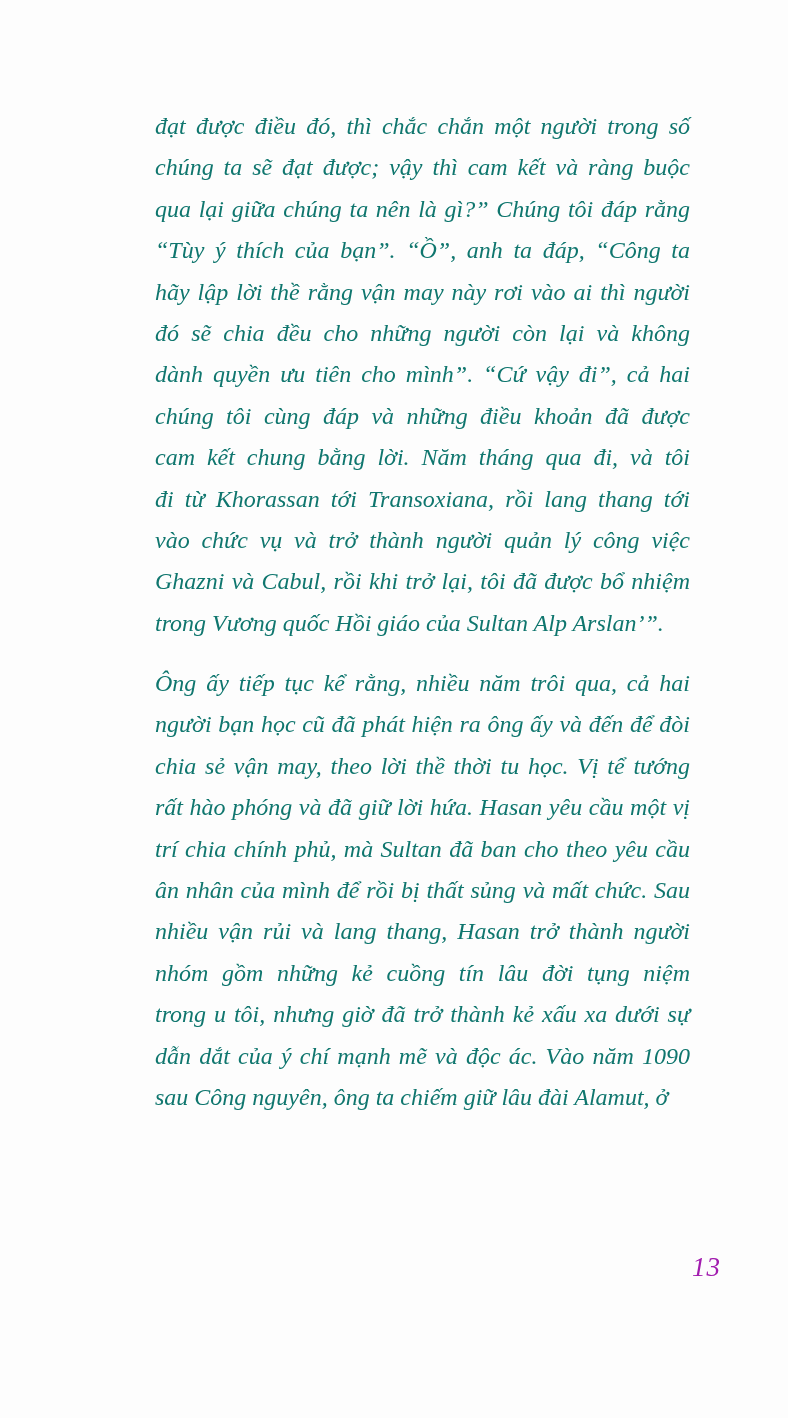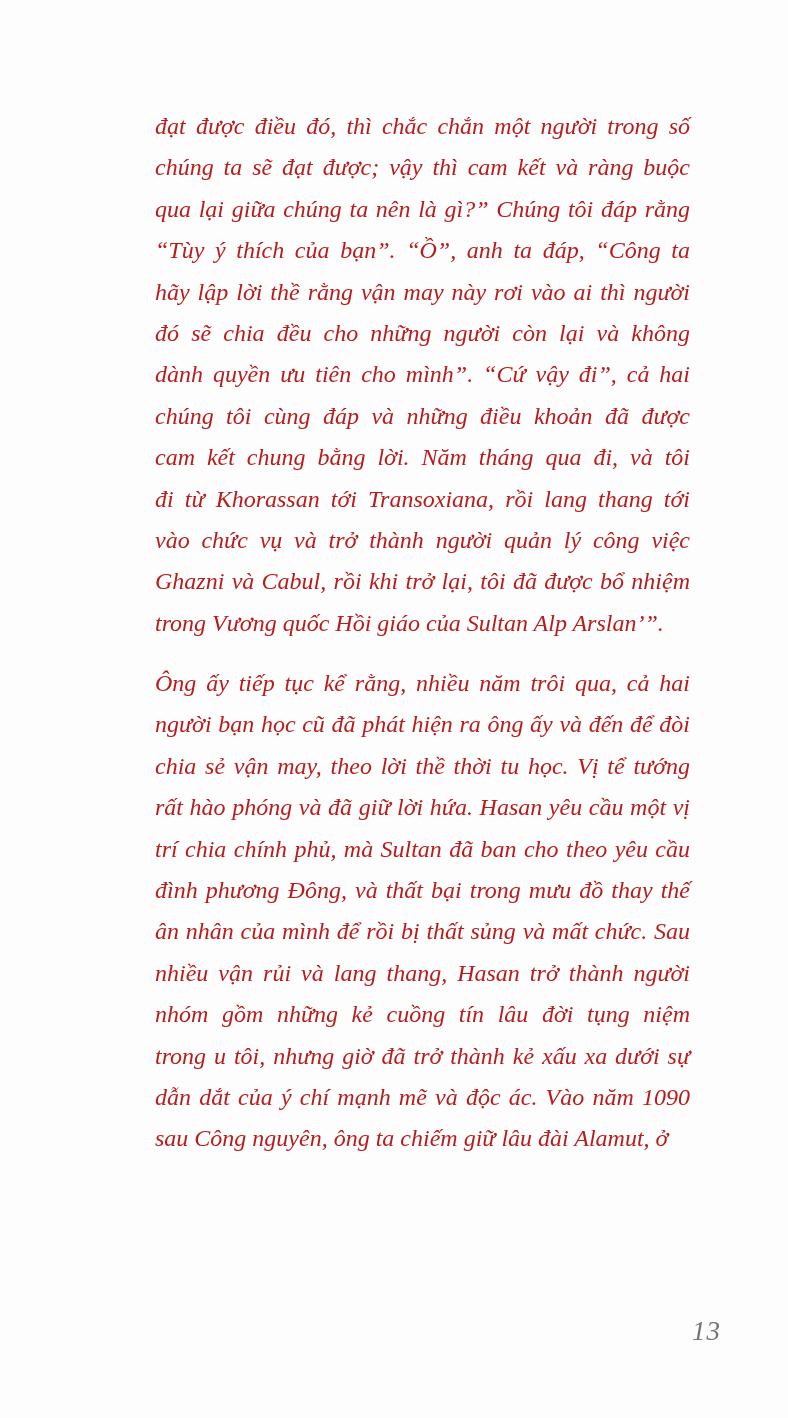--- a/index.html
+++ b/index.html
@@ -34,34 +34,34 @@
     text-align: justify;
     text-align-last: justify;
     white-space: normal;
   }
   .line.last-line {
     text-align-last: left;
   }
   .page-number {
     position: absolute;
     left: 692px;
-    top: 1314px;
+    top: 1250px;
     width: 44px;
     font-style: italic;
     font-size: 27px;
     line-height: 34px;
-    color: #737373;
+    color: #a21caf;
     letter-spacing: 1px;
   }
 </style>
 </head>
 <body style="background: rgb(253, 253, 253);">
 
 <div class="page">
-  <div class="text-block" style="color: #b91c1c;">
+  <div class="text-block" style="color: #0f766e;">
       <div class="para">
         <div class="line">đạt được điều đó, thì chắc chắn một người trong số</div>
         <div class="line">chúng ta sẽ đạt được; vậy thì cam kết và ràng buộc</div>
         <div class="line">qua lại giữa chúng ta nên là gì?” Chúng tôi đáp rằng</div>
         <div class="line">“Tùy ý thích của bạn”. “Ồ”, anh ta đáp, “Công ta</div>
         <div class="line">hãy lập lời thề rằng vận may này rơi vào ai thì người</div>
         <div class="line">đó sẽ chia đều cho những người còn lại và không</div>
         <div class="line">dành quyền ưu tiên cho mình”. “Cứ vậy đi”, cả hai</div>
         <div class="line">chúng tôi cùng đáp và những điều khoản đã được</div>
         <div class="line">cam kết chung bằng lời. Năm tháng qua đi, và tôi</div>
@@ -69,21 +69,20 @@
         <div class="line">vào chức vụ và trở thành người quản lý công việc</div>
         <div class="line">Ghazni và Cabul, rồi khi trở lại, tôi đã được bổ nhiệm</div>
         <div class="line last-line">trong Vương quốc Hồi giáo của Sultan Alp Arslan’”.</div>
       </div>
       <div class="para">
         <div class="line">Ông ấy tiếp tục kể rằng, nhiều năm trôi qua, cả hai</div>
         <div class="line">người bạn học cũ đã phát hiện ra ông ấy và đến để đòi</div>
         <div class="line">chia sẻ vận may, theo lời thề thời tu học. Vị tể tướng</div>
         <div class="line">rất hào phóng và đã giữ lời hứa. Hasan yêu cầu một vị</div>
         <div class="line">trí chia chính phủ, mà Sultan đã ban cho theo yêu cầu</div>
-        <div class="line">đình phương Đông, và thất bại trong mưu đồ thay thế</div>
         <div class="line">ân nhân của mình để rồi bị thất sủng và mất chức. Sau</div>
         <div class="line">nhiều vận rủi và lang thang, Hasan trở thành người</div>
         <div class="line">nhóm gồm những kẻ cuồng tín lâu đời tụng niệm</div>
         <div class="line">trong u tôi, nhưng giờ đã trở thành kẻ xấu xa dưới sự</div>
         <div class="line">dẫn dắt của ý chí mạnh mẽ và độc ác. Vào năm 1090</div>
         <div class="line last-line">sau Công nguyên, ông ta chiếm giữ lâu đài Alamut, ở</div>
       </div>
     </div>
   <div class="page-number">13</div>
 </div>

